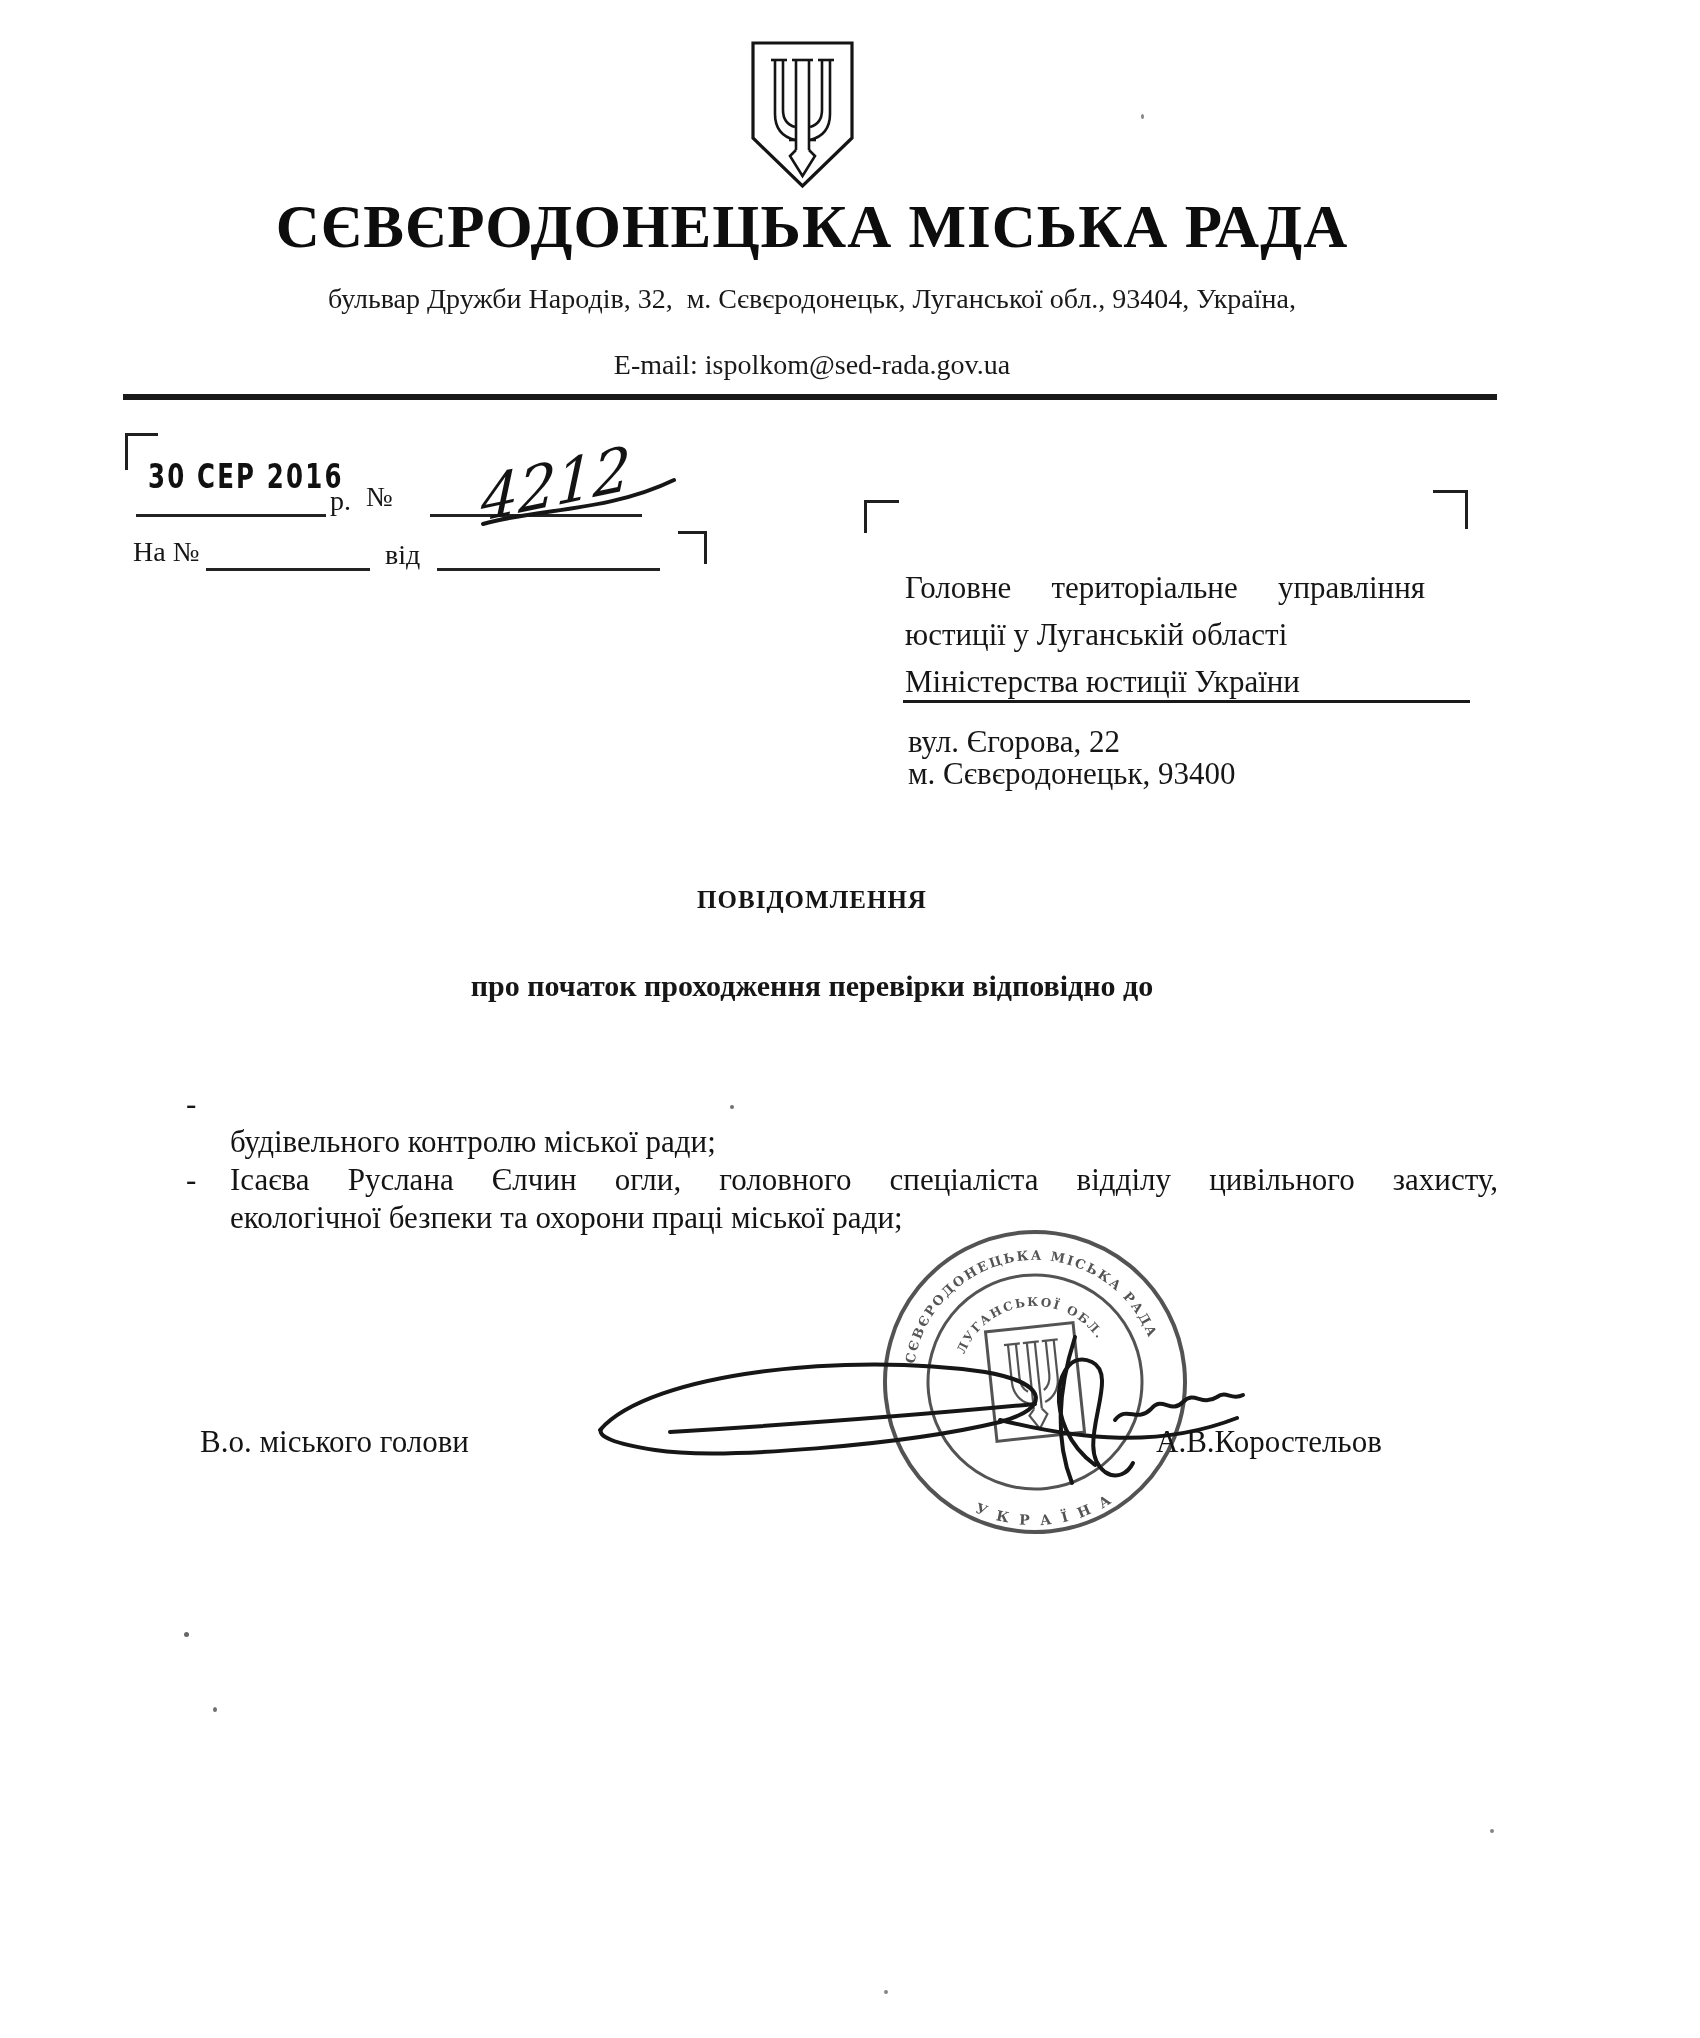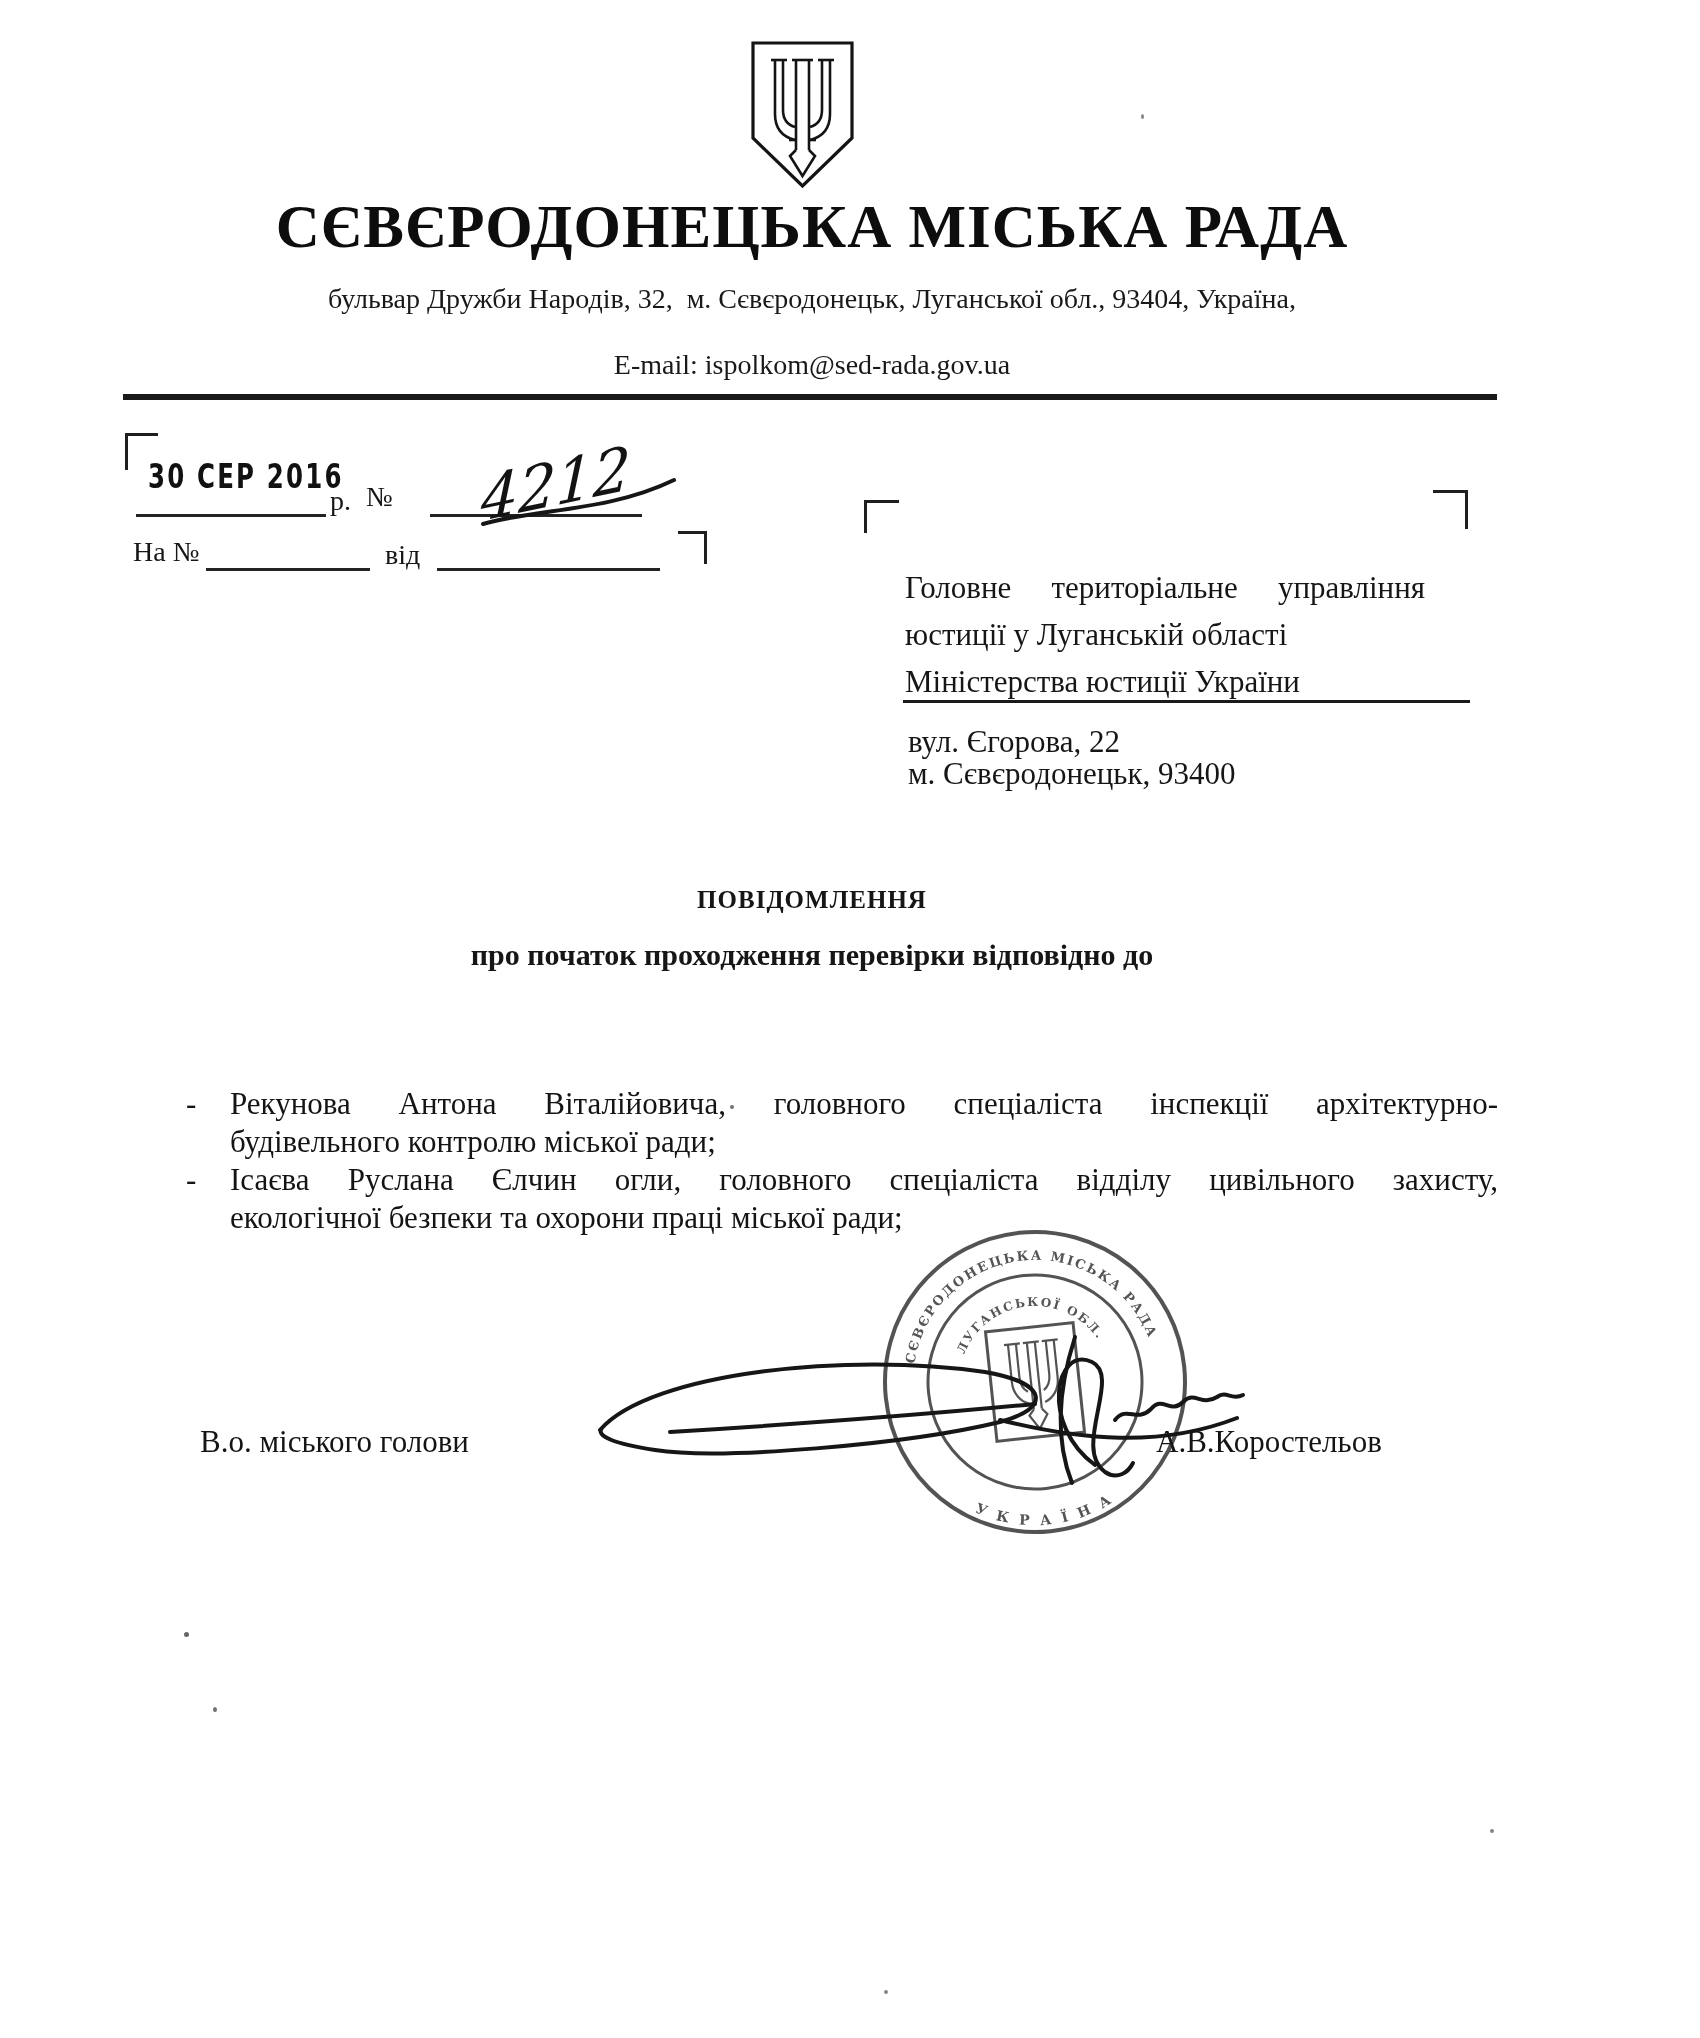--- a/index.html
+++ b/index.html
@@ -15,21 +15,21 @@
   .c-tr{border-top-width:3px;border-right-width:3px;}
   .uline{border-bottom:3px solid #232323;height:0;}
   .stamp-date{font-family:"DejaVu Sans","Liberation Sans",sans-serif;font-weight:700;
               font-size:34px;letter-spacing:3px;color:#111;transform:scaleX(.72);
               transform-origin:left top;white-space:nowrap;}
   .ref-label{font-size:28px;}
   .recip{font-size:31px;white-space:pre;}
   .recip-j{width:520px;text-align:justify;text-align-last:justify;white-space:normal;}
   .subj{font-weight:700;}
   .subj-title{top:886px;font-size:25px;letter-spacing:1px;}
-  .subj-sub1{top:938px;font-size:30px;}
+  .subj-sub1{top:969px;font-size:30px;}
   .subj-sub2{top:960px;font-size:30px;}
   .body-text{font-size:31px;color:#141414;}
   .intro{word-spacing:5px;width:1420px;}
   .item-line{width:1268px;}
   .just{text-align:justify;text-align-last:justify;}
   .marker{font-size:31px;}
   .hw{stroke:#161616;fill:none;stroke-linecap:round;stroke-linejoin:round;}
   .hw-text{font-family:"DejaVu Serif",serif;font-style:italic;font-size:60px;fill:#131313;}
   .stamp-ink{opacity:.88;}
   .stamp-arc{font-family:"DejaVu Serif",serif;font-weight:700;fill:#3d3d3d;}
@@ -91,21 +91,20 @@
   <div class="abs recip" style="left:905px;top:664px">Міністерства юстиції України</div>
   <div class="abs rule" style="left:903px;top:700px;width:567px;height:3px"></div>
   <div class="abs recip" style="left:908px;top:724px">вул. Єгорова, 22</div>
   <div class="abs recip" style="left:908px;top:756px">м. Сєвєродонецьк, 93400</div>
 
   <div class="abs ctr subj subj-title">ПОВІДОМЛЕННЯ</div>
   <div class="abs ctr subj subj-sub1">про початок проходження перевірки відповідно до</div>
 
 
   <div class="abs marker" style="left:186px;top:1086px">-</div>
-  <div class="abs body-text item-line just" style="left:230px;top:1086px">Рекунова Антона Віталійовича, головного спеціаліста інспекції архітектурно-</div>
   <div class="abs body-text item-line" style="left:230px;top:1124px">будівельного контролю міської ради;</div>
 
   <div class="abs marker" style="left:186px;top:1162px">-</div>
   <div class="abs body-text item-line just" style="left:230px;top:1162px">Ісаєва Руслана Єлчин огли, головного спеціаліста відділу цивільного захисту,</div>
   <div class="abs body-text item-line" style="left:230px;top:1200px">екологічної безпеки та охорони праці міської ради;</div>
 
   <svg class="stamp-ink" style="left:875px;top:1222px;width:320px;height:320px" viewBox="0 0 320 320" transform="rotate(-6)">
     <g fill="none" stroke="#3c3c3c">
       <circle cx="160" cy="160" r="150" stroke-width="4"></circle>
       <circle cx="160" cy="160" r="107" stroke-width="3"></circle>

